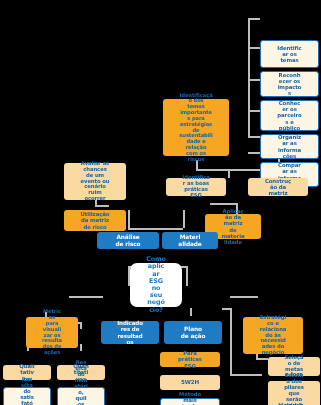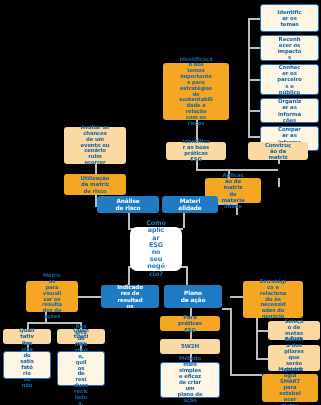--- a/index.html
+++ b/index.html
@@ -3,21 +3,21 @@
 <meta charset="utf-8">
 <style>
   html,body{margin:0;padding:0;background:#000;}
   body{width:321px;height:405px;overflow:hidden;
        font-family:"DejaVu Sans","Liberation Sans",sans-serif;}
   #canvas{position:relative;width:321px;height:405px;background:#000;}
 
   .node{position:absolute;box-sizing:border-box;display:flex;align-items:center;
         justify-content:center;text-align:center;border-radius:3px;
         line-height:1.12;letter-spacing:-0.1px;padding:2px 16px;
-        word-break:break-word;}
+        word-break:break-word;margin-top:36px;}
 
   .n-orange{background:#f5a623;color:#1565a8;font-weight:bold;}
   .n-lorange{background:#fbd9a2;color:#1565a8;font-weight:bold;}
   .n-blue{background:#1f7bc4;color:#ffffff;font-weight:bold;}
   .n-cream{background:#fdf6e4;color:#1565a8;font-weight:bold;
            border:1.2px solid #1f6fb5;}
   .n-white{background:#ffffff;color:#1f7bc4;font-weight:bold;border-radius:7px;}
 
   .ln{position:absolute;background:#bdbdbd;}
   .lnh{height:2px;}

